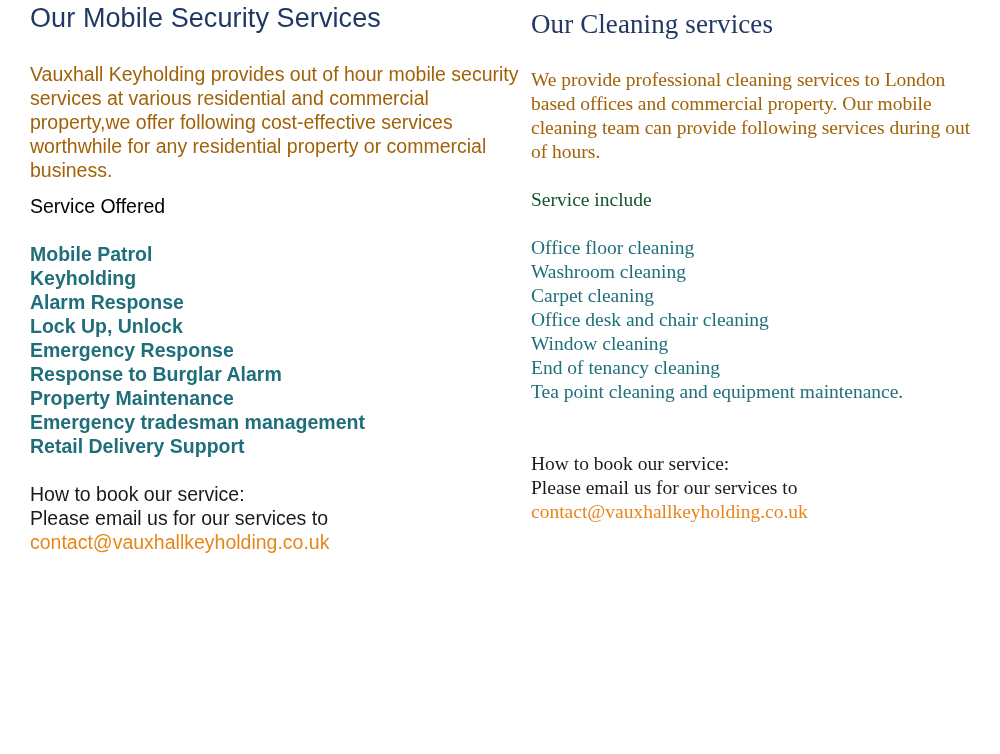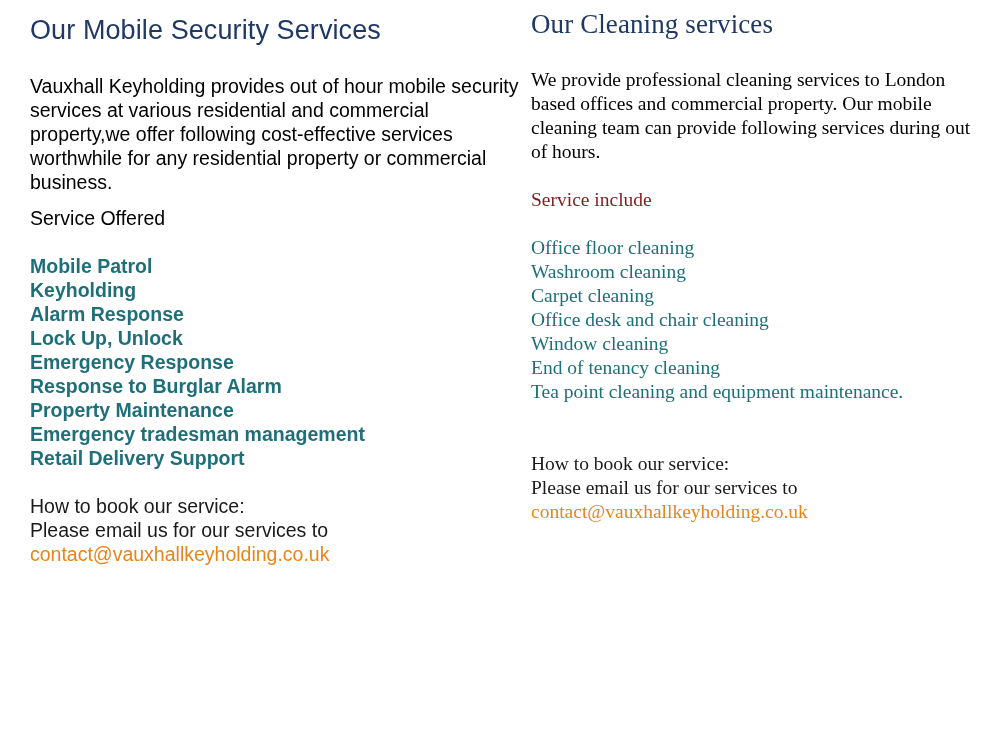--- a/index.html
+++ b/index.html
@@ -34,49 +34,49 @@
   }
   h2.section-title {
     font-size: 27px;
     font-weight: normal;
     color: #1f3864;
     margin: 0;
     line-height: 1.2;
     letter-spacing: 0.1px;
   }
   .col-left h2.section-title {
-    padding-top: 14px;
+    padding-top: 2px;
   }
   .col-right h2.section-title {
     padding-top: 8px;
   }
   p.body-text {
     font-size: 19.5px;
     line-height: 24px;
-    color: #000000;
+    color: #a16207;
     margin: 0;
   }
   .col-left .intro {
     margin-top: 28px;
   }
   .col-right .intro {
     margin-top: 28px;
   }
   .sub-head {
     font-size: 19.5px;
     line-height: 24px;
     margin: 0;
   }
   .col-left .sub-head {
     margin-top: 12px;
     color: #000000;
   }
   .col-right .sub-head {
     margin-top: 24px;
-    color: #7f1d1d;
+    color: #14532d;
   }
   ul.service-list {
     list-style: none;
     margin: 0;
     padding: 0;
     font-size: 19.5px;
     line-height: 24px;
     color: #1f6f7a;
   }
   .col-left ul.service-list {

